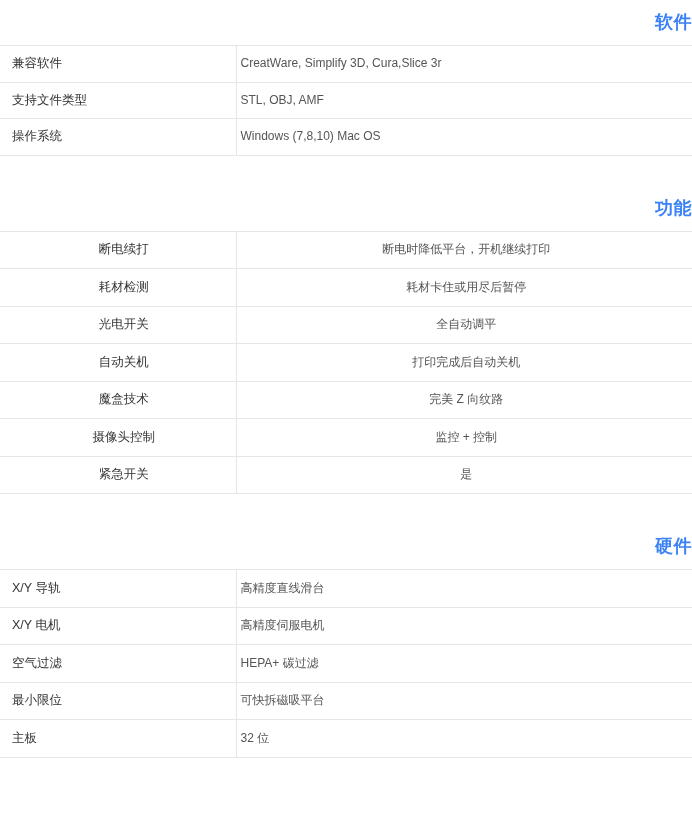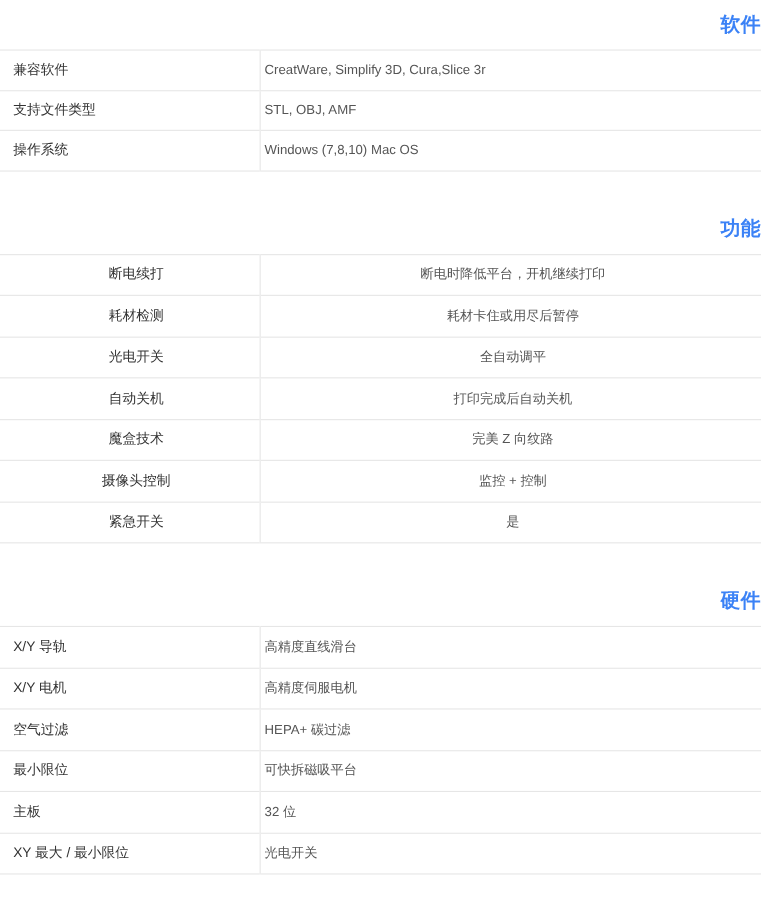--- a/index.html
+++ b/index.html
@@ -144,23 +144,19 @@
         <td class="value">HEPA+ 碳过滤</td>
       </tr>
       <tr>
         <td class="label">最小限位</td>
         <td class="value">可快拆磁吸平台</td>
       </tr>
       <tr>
         <td class="label">主板</td>
         <td class="value">32 位</td>
       </tr>
-      <tr>
-        <td class="label">XY 最大 / 最小限位</td>
-        <td class="value">光电开关</td>
-      </tr>
     </tbody>
       </table>
   </div>
 
   <div class="gap"></div>
 
 </div>
 
 </body></html>

